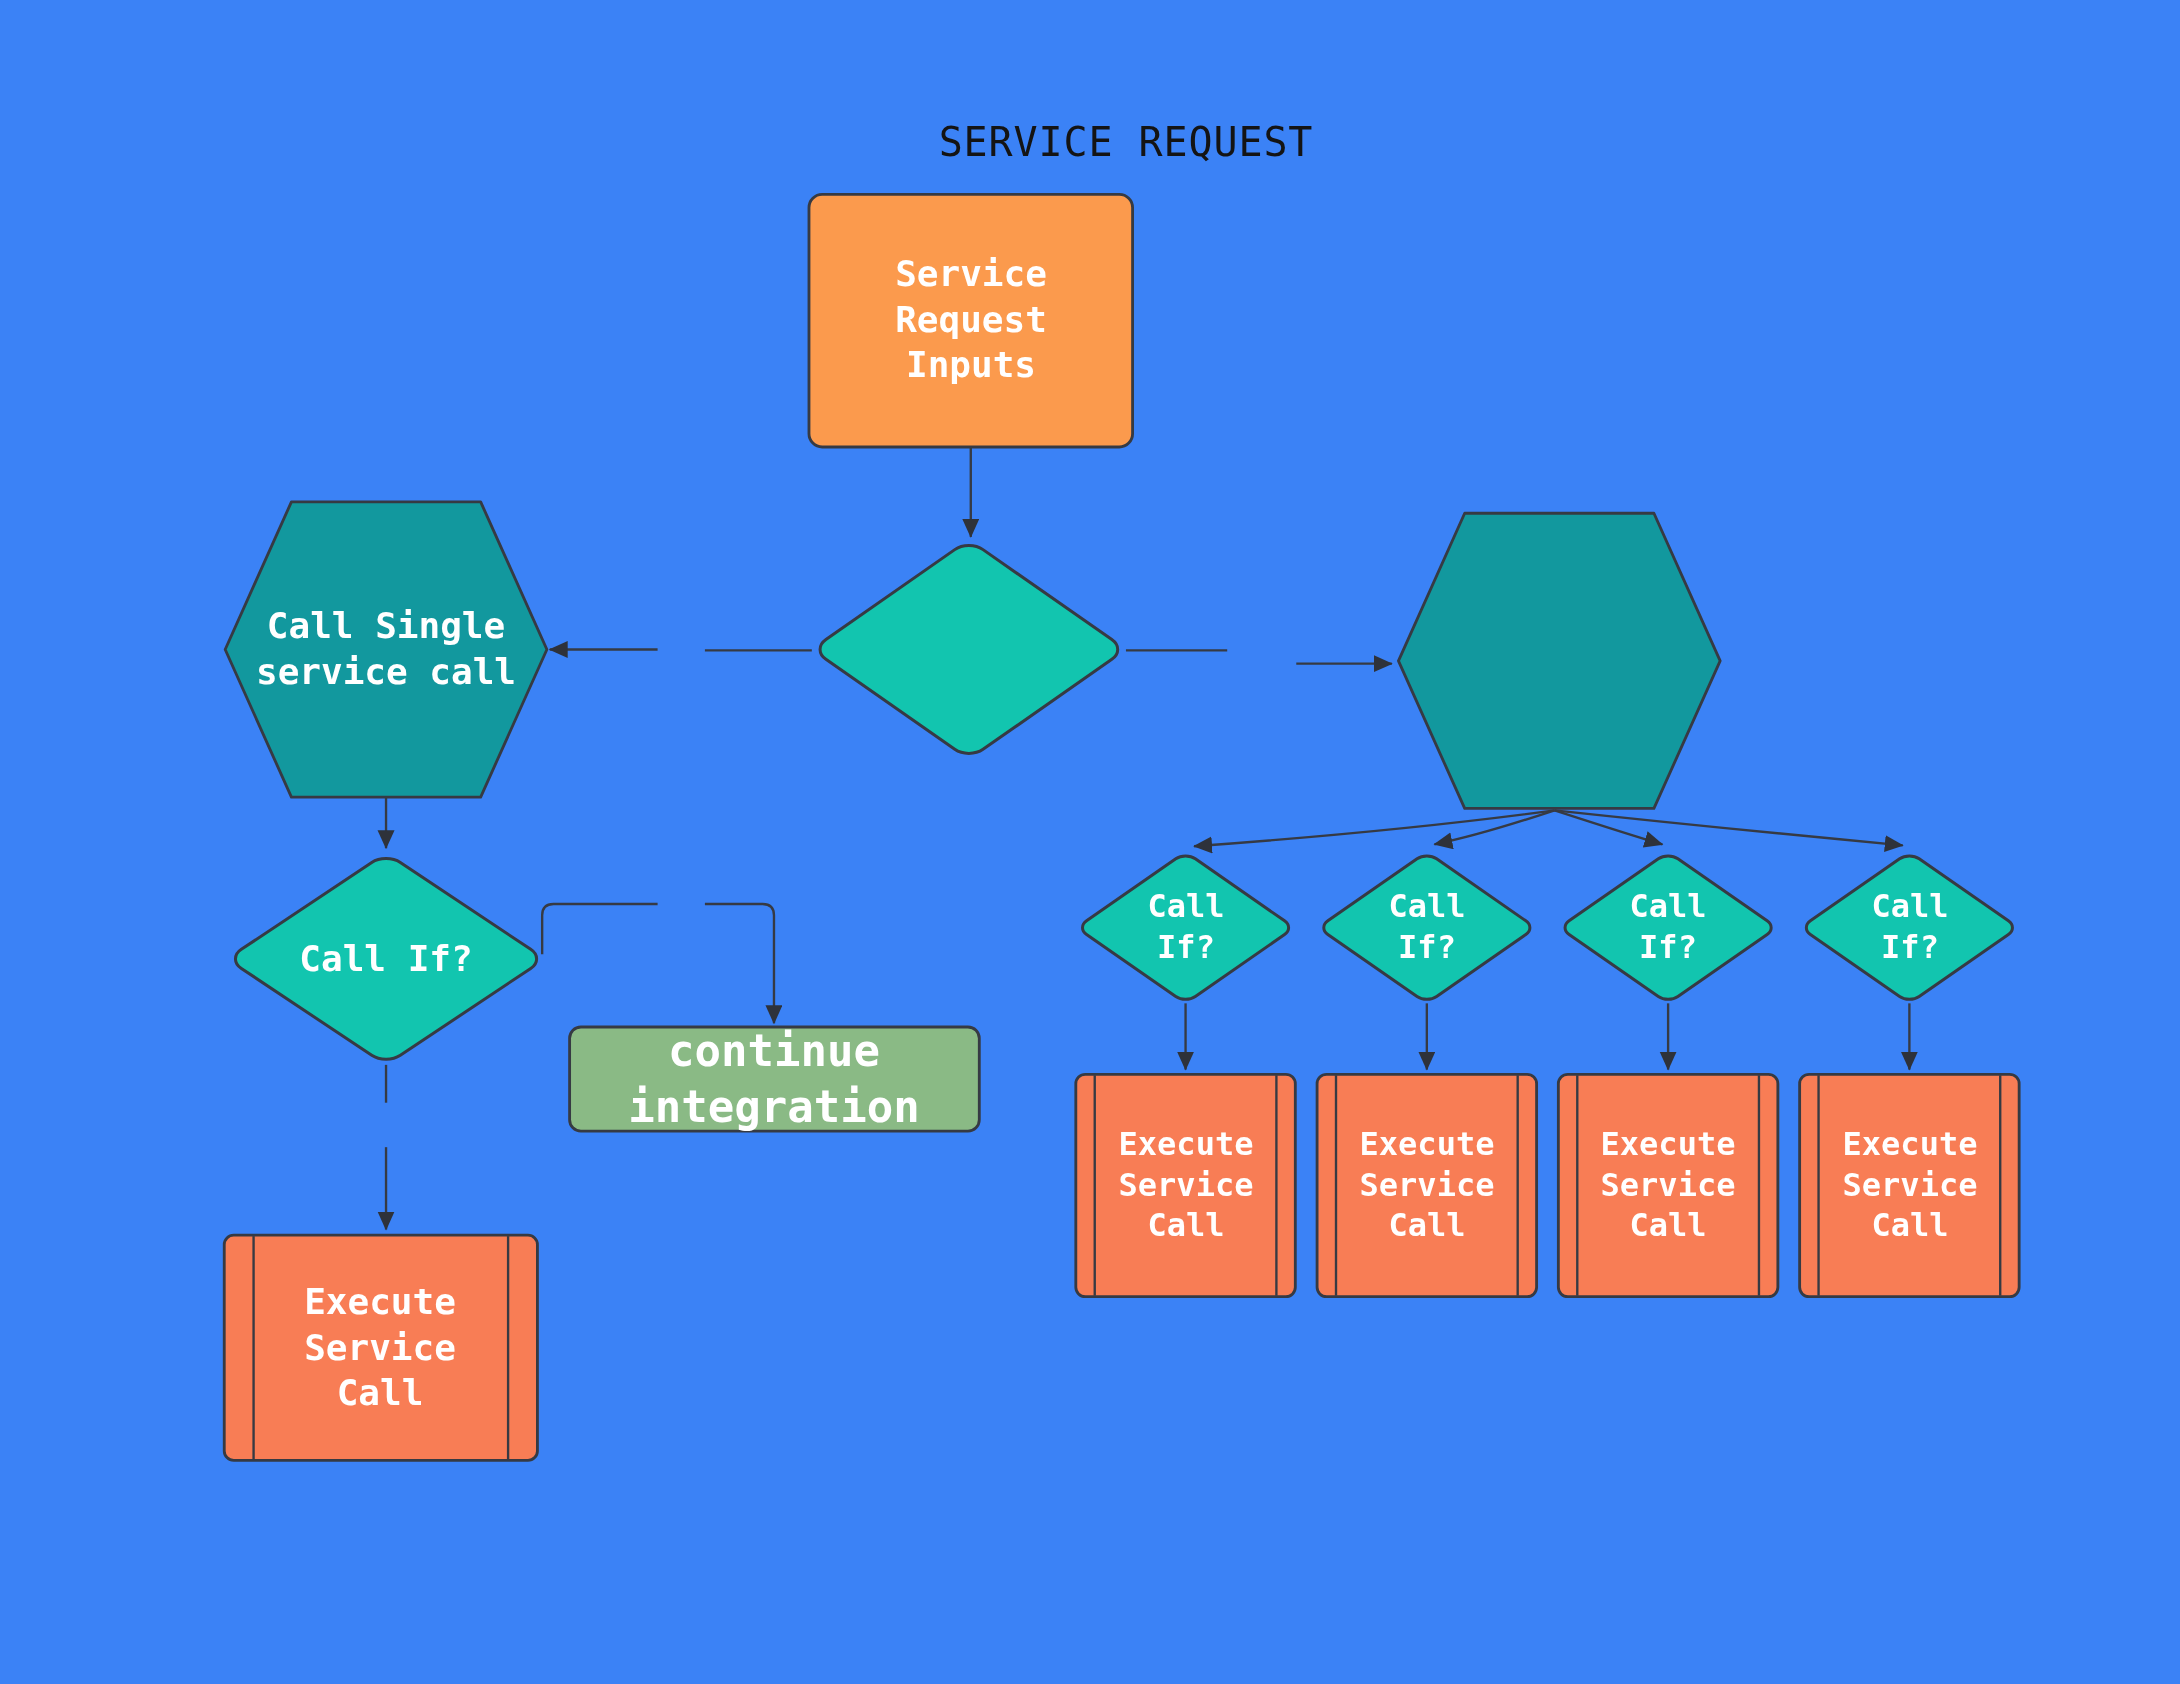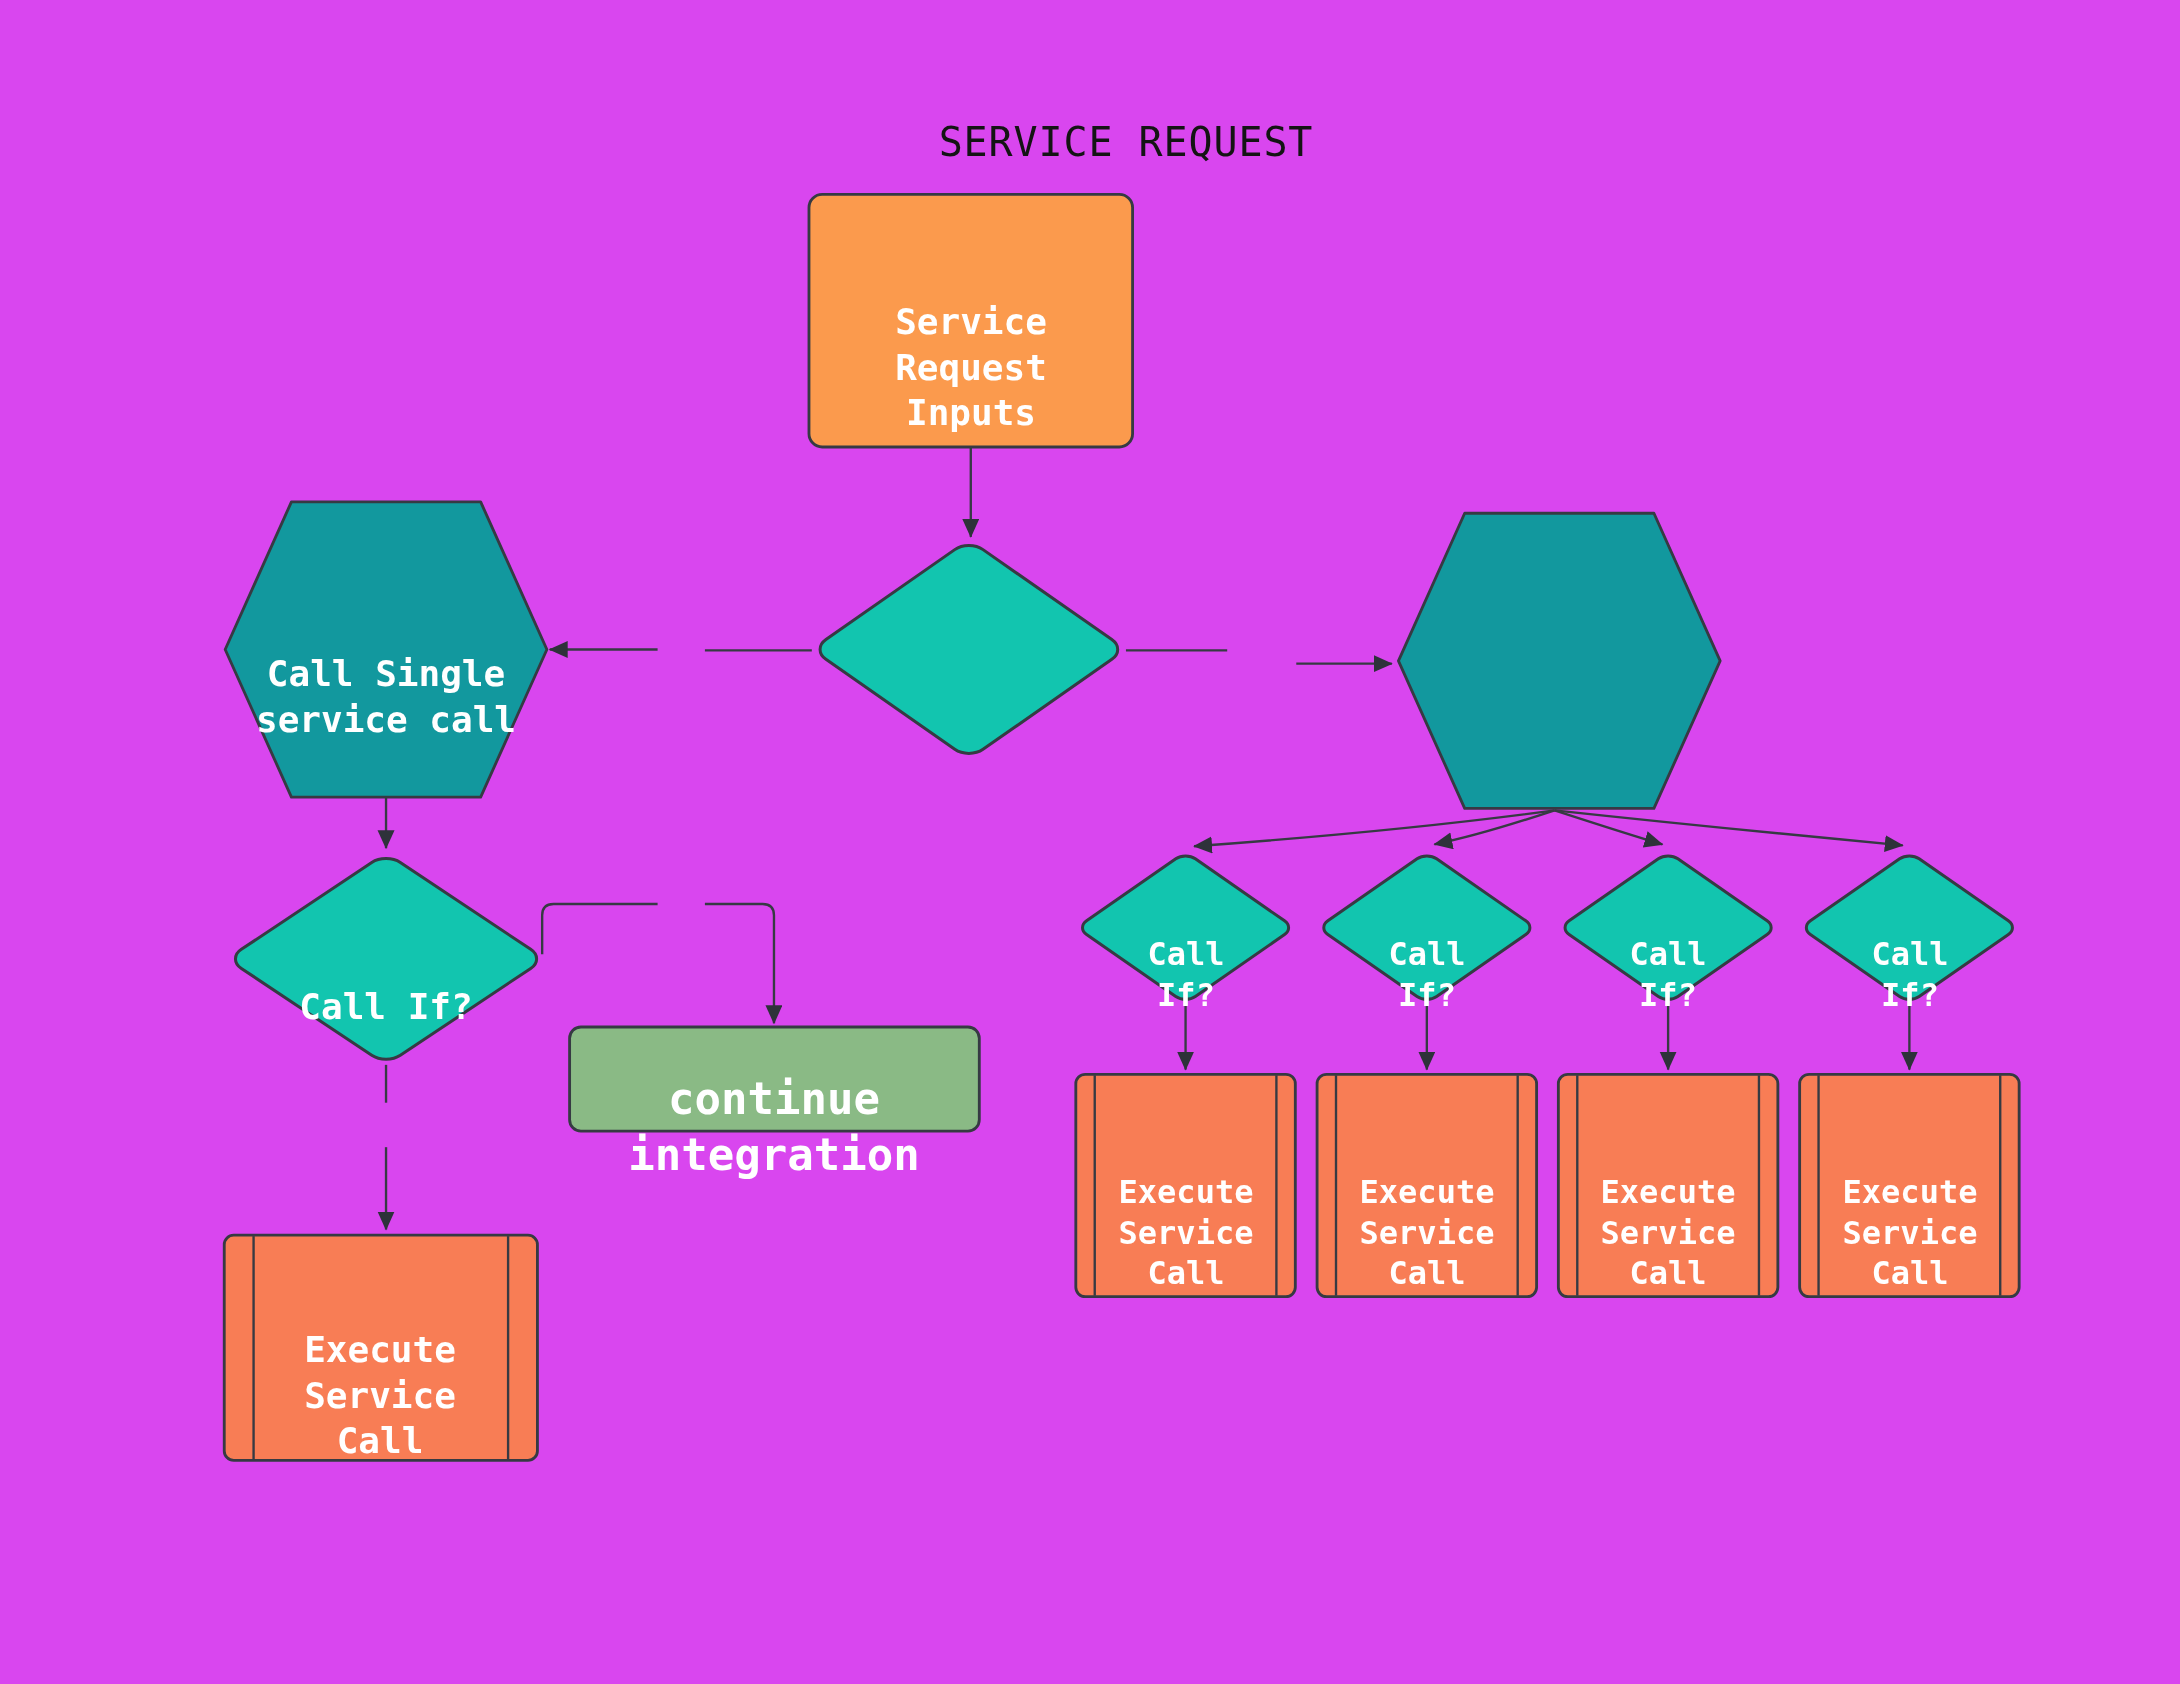--- a/index.html
+++ b/index.html
@@ -1,19 +1,19 @@
 <!DOCTYPE html>
 <html style="font-size:15px"><head>
 <meta charset="utf-8">
 <style>
   html,body{margin:0;padding:0;background:#ffffff;}
   .canvas{
     position:relative;
     width:2180px;height:1685px;
-    background:#d946ef;
+    background:#3b82f6;
     font-family:"DejaVu Sans Mono","Liberation Mono",monospace;
     overflow:hidden;
   }
   .title{
     position:absolute;
     left:842px;top:119px;width:568px;
     text-align:center;
     font-size:40px;
     font-weight:normal;
     letter-spacing:0.9px;
@@ -23,21 +23,20 @@
   .label{
     position:absolute;
     transform:translate(-50%,-50%);
     text-align:center;
     color:#ffffff;
     font-weight:bold;
     font-size:36px;
     line-height:1.27;
     white-space:pre-line;
     pointer-events:none;
-    margin-top:48px;
   }
   .label.small{font-size:32px;}
   .label.green{font-size:44px;}
 </style>
 </head>
 <body>
 
 <div class="canvas">
 
   <div class="title">SERVICE REQUEST</div>

